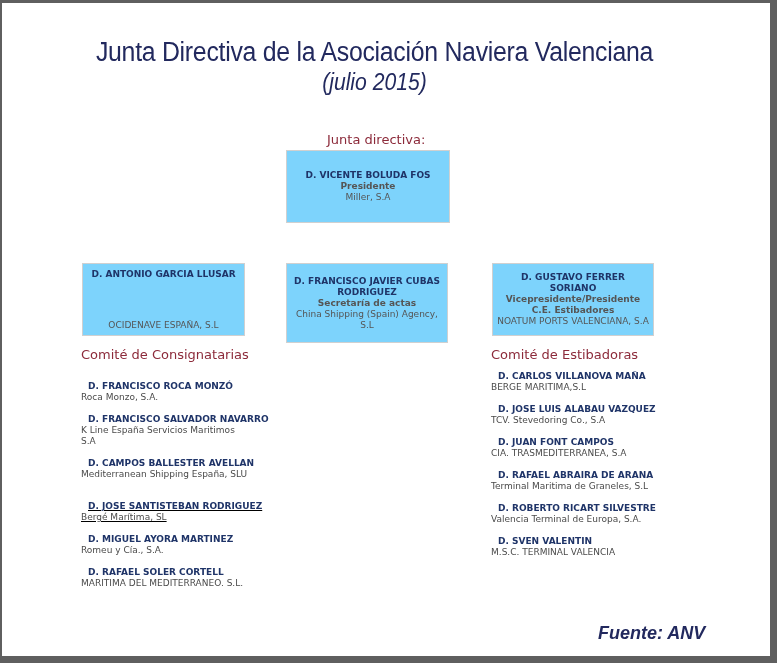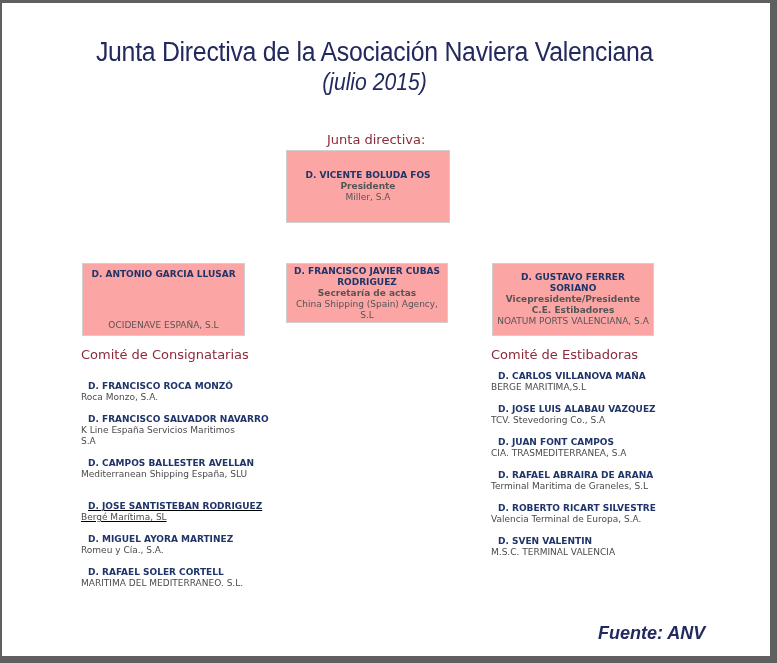--- a/index.html
+++ b/index.html
@@ -22,21 +22,21 @@
       position: absolute; left: 0; top: 66px; width: 745px; text-align: center;
       font-family: "Liberation Sans", sans-serif; font-style: italic;
       font-size: 23px; color: #22295e;
       transform: scaleX(0.92); transform-origin: 50% 0;
     }
     .section-label {
       position: absolute; font-size: 13px; color: #8c2a3a;
       font-family: "DejaVu Sans", sans-serif;
     }
     .box {
-      position: absolute; background: #fca5a5; border: 1px solid #d0d0d0;
+      position: absolute; background: #7dd3fc; border: 1px solid #d0d0d0;
       box-sizing: border-box; text-align: center; font-size: 9px; line-height: 11px;
       display: flex; flex-direction: column; justify-content: center; align-items: center;
       padding: 0 4px;
     }
     .box .name { color: #1f3468; font-weight: bold; }
     .box .role { color: #555555; font-weight: bold; }
     .box .company { color: #555555; }
     .member { position: absolute; font-size: 9px; line-height: 11px; }
     .member .name { color: #1f3468; font-weight: bold; white-space: nowrap; margin-left: 7px; }
     .member .company { color: #4a4a4a; }
@@ -59,21 +59,21 @@
     <div class="name">D. VICENTE BOLUDA FOS</div>
     <div class="role">Presidente</div>
     <div class="company">Miller, S.A</div>
   </div>
 
   <div class="box" style="left:80px; top:260px; width:163px; height:73px;gap:40px;">
     <div class="name">D. ANTONIO GARCIA LLUSAR</div>
     <div class="company">OCIDENAVE ESPAÑA, S.L</div>
   </div>
 
-  <div class="box" style="left:284px; top:260px; width:162px; height:60px;">
+  <div class="box" style="left:284px; top:260px; width:162px; height:80px;">
     <div class="name">D. FRANCISCO JAVIER CUBAS RODRIGUEZ</div>
     <div class="role">Secretaría de actas</div>
     <div class="company">China Shipping (Spain) Agency, S.L</div>
   </div>
 
   <div class="box" style="left:490px; top:260px; width:162px; height:73px;">
     <div class="name">D. GUSTAVO FERRER SORIANO</div>
     <div class="role">Vicepresidente/Presidente C.E. Estibadores</div>
     <div class="company">NOATUM PORTS VALENCIANA, S.A</div>
   </div>

